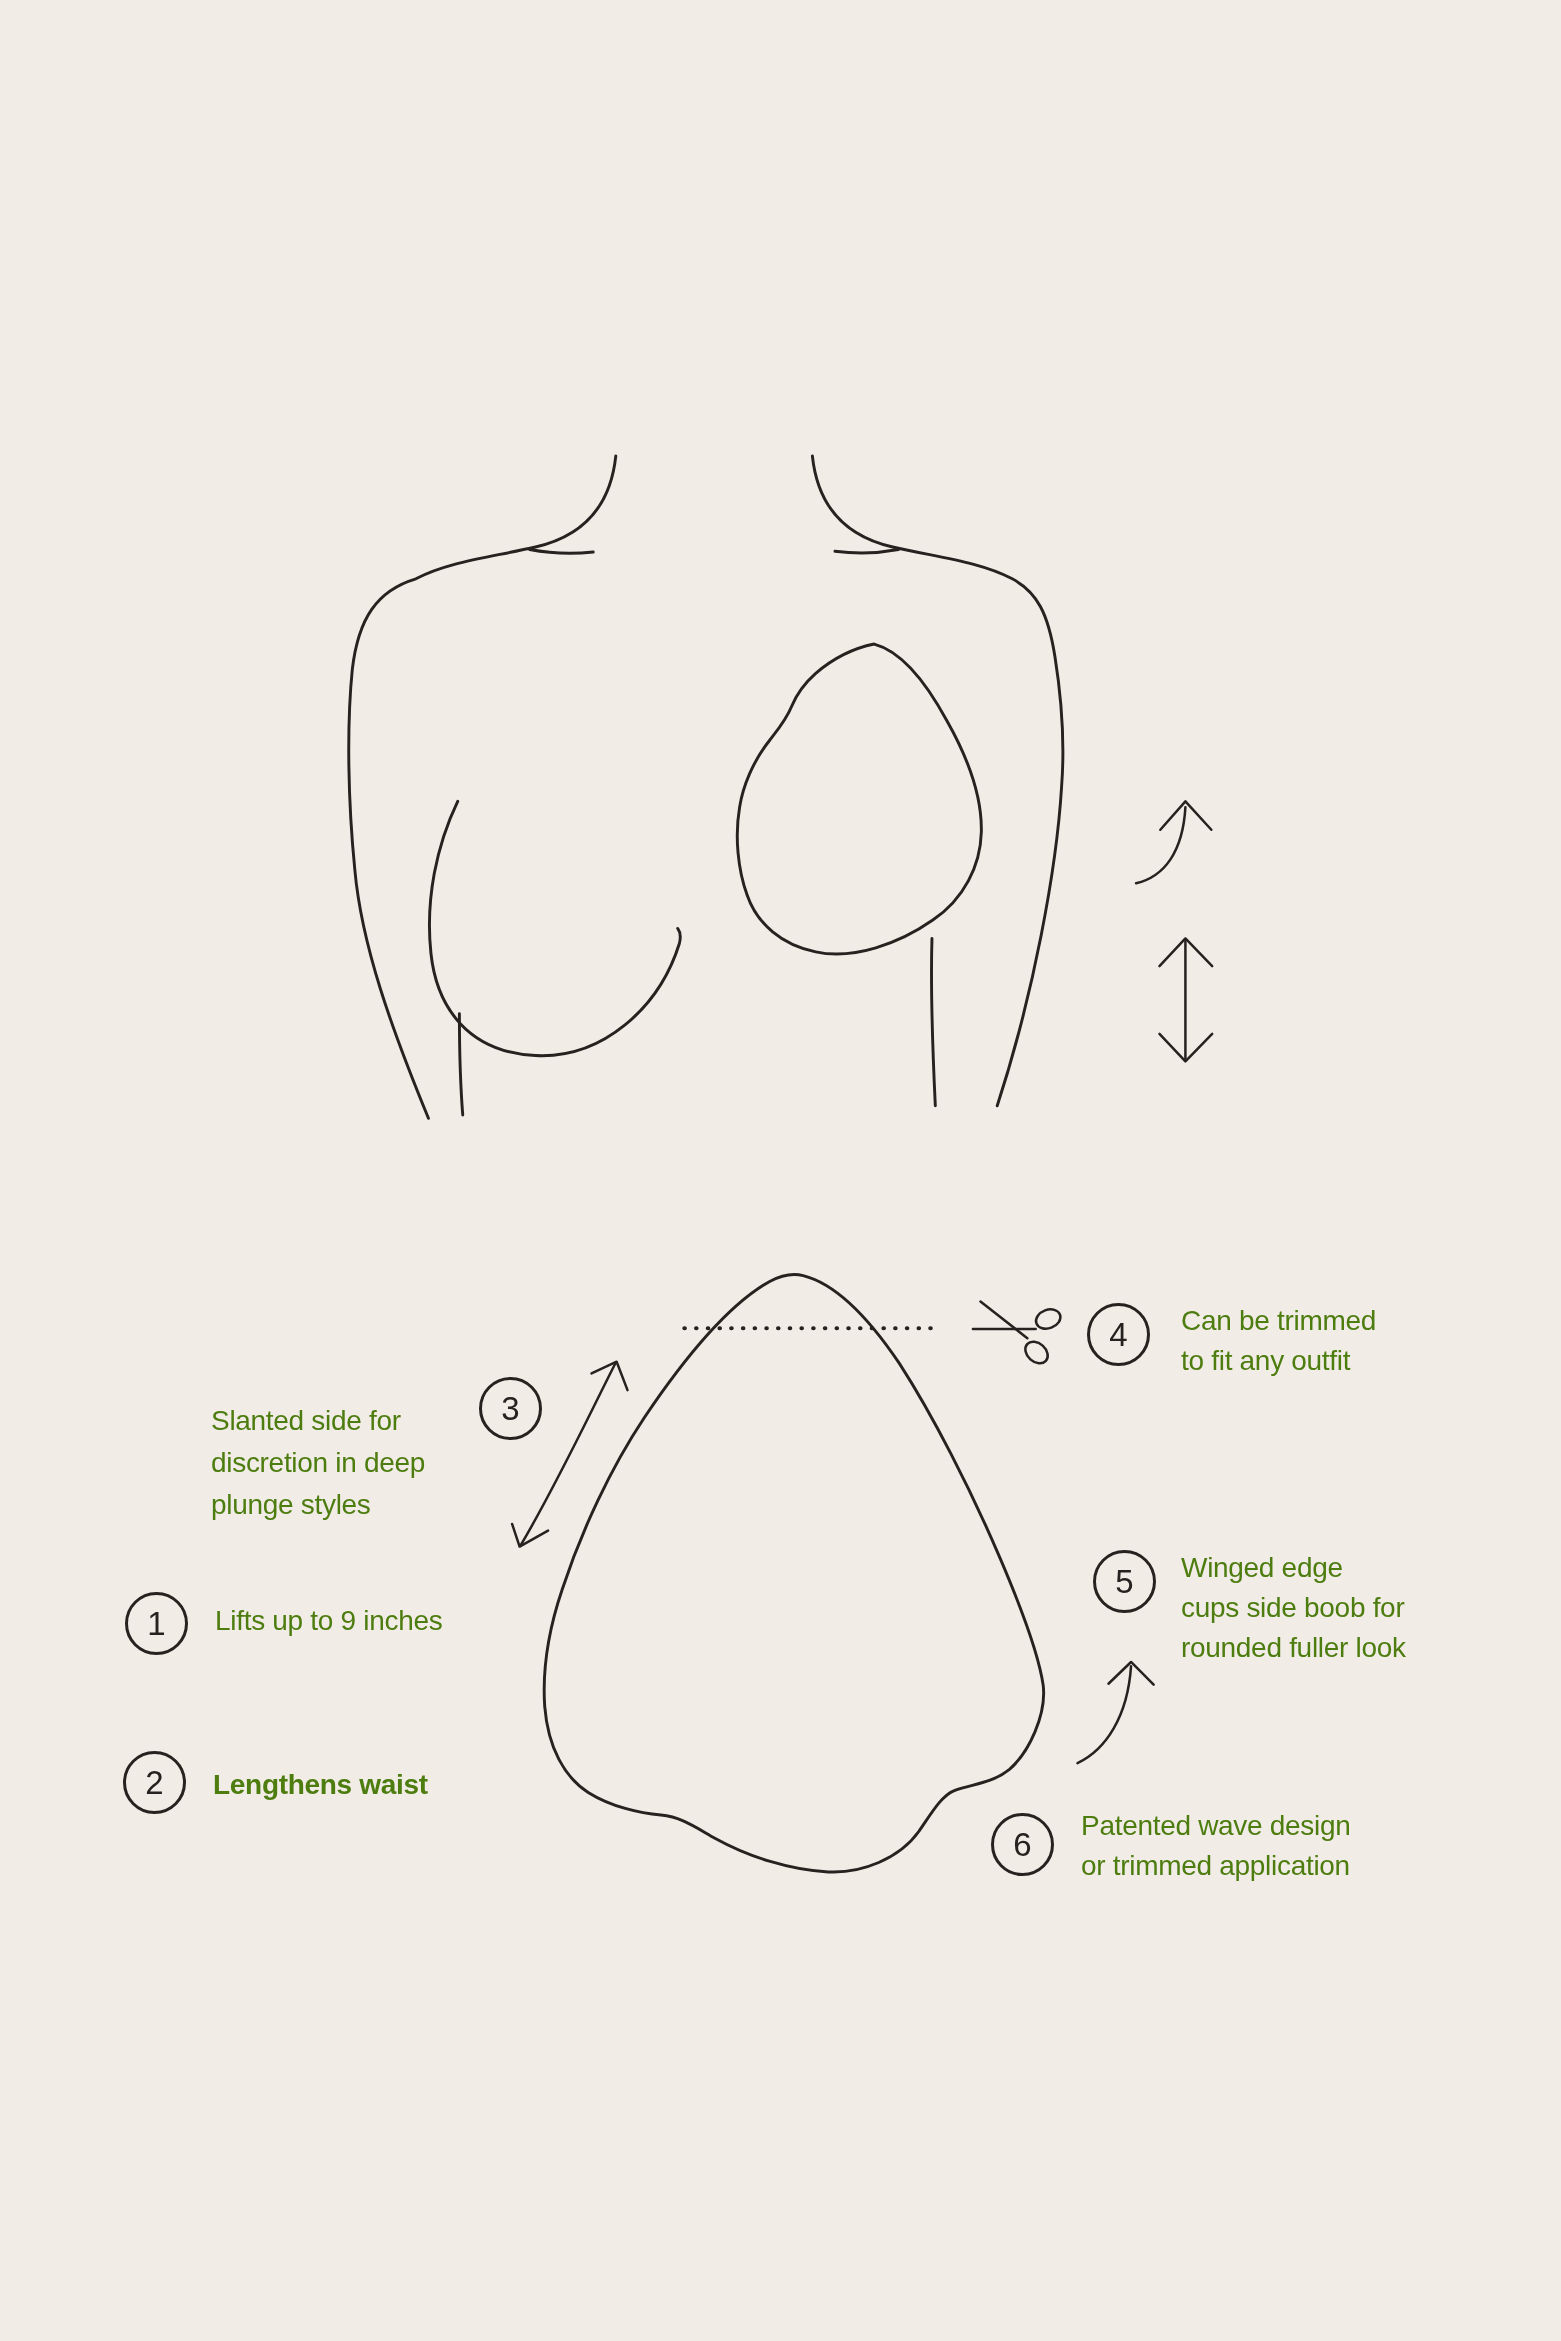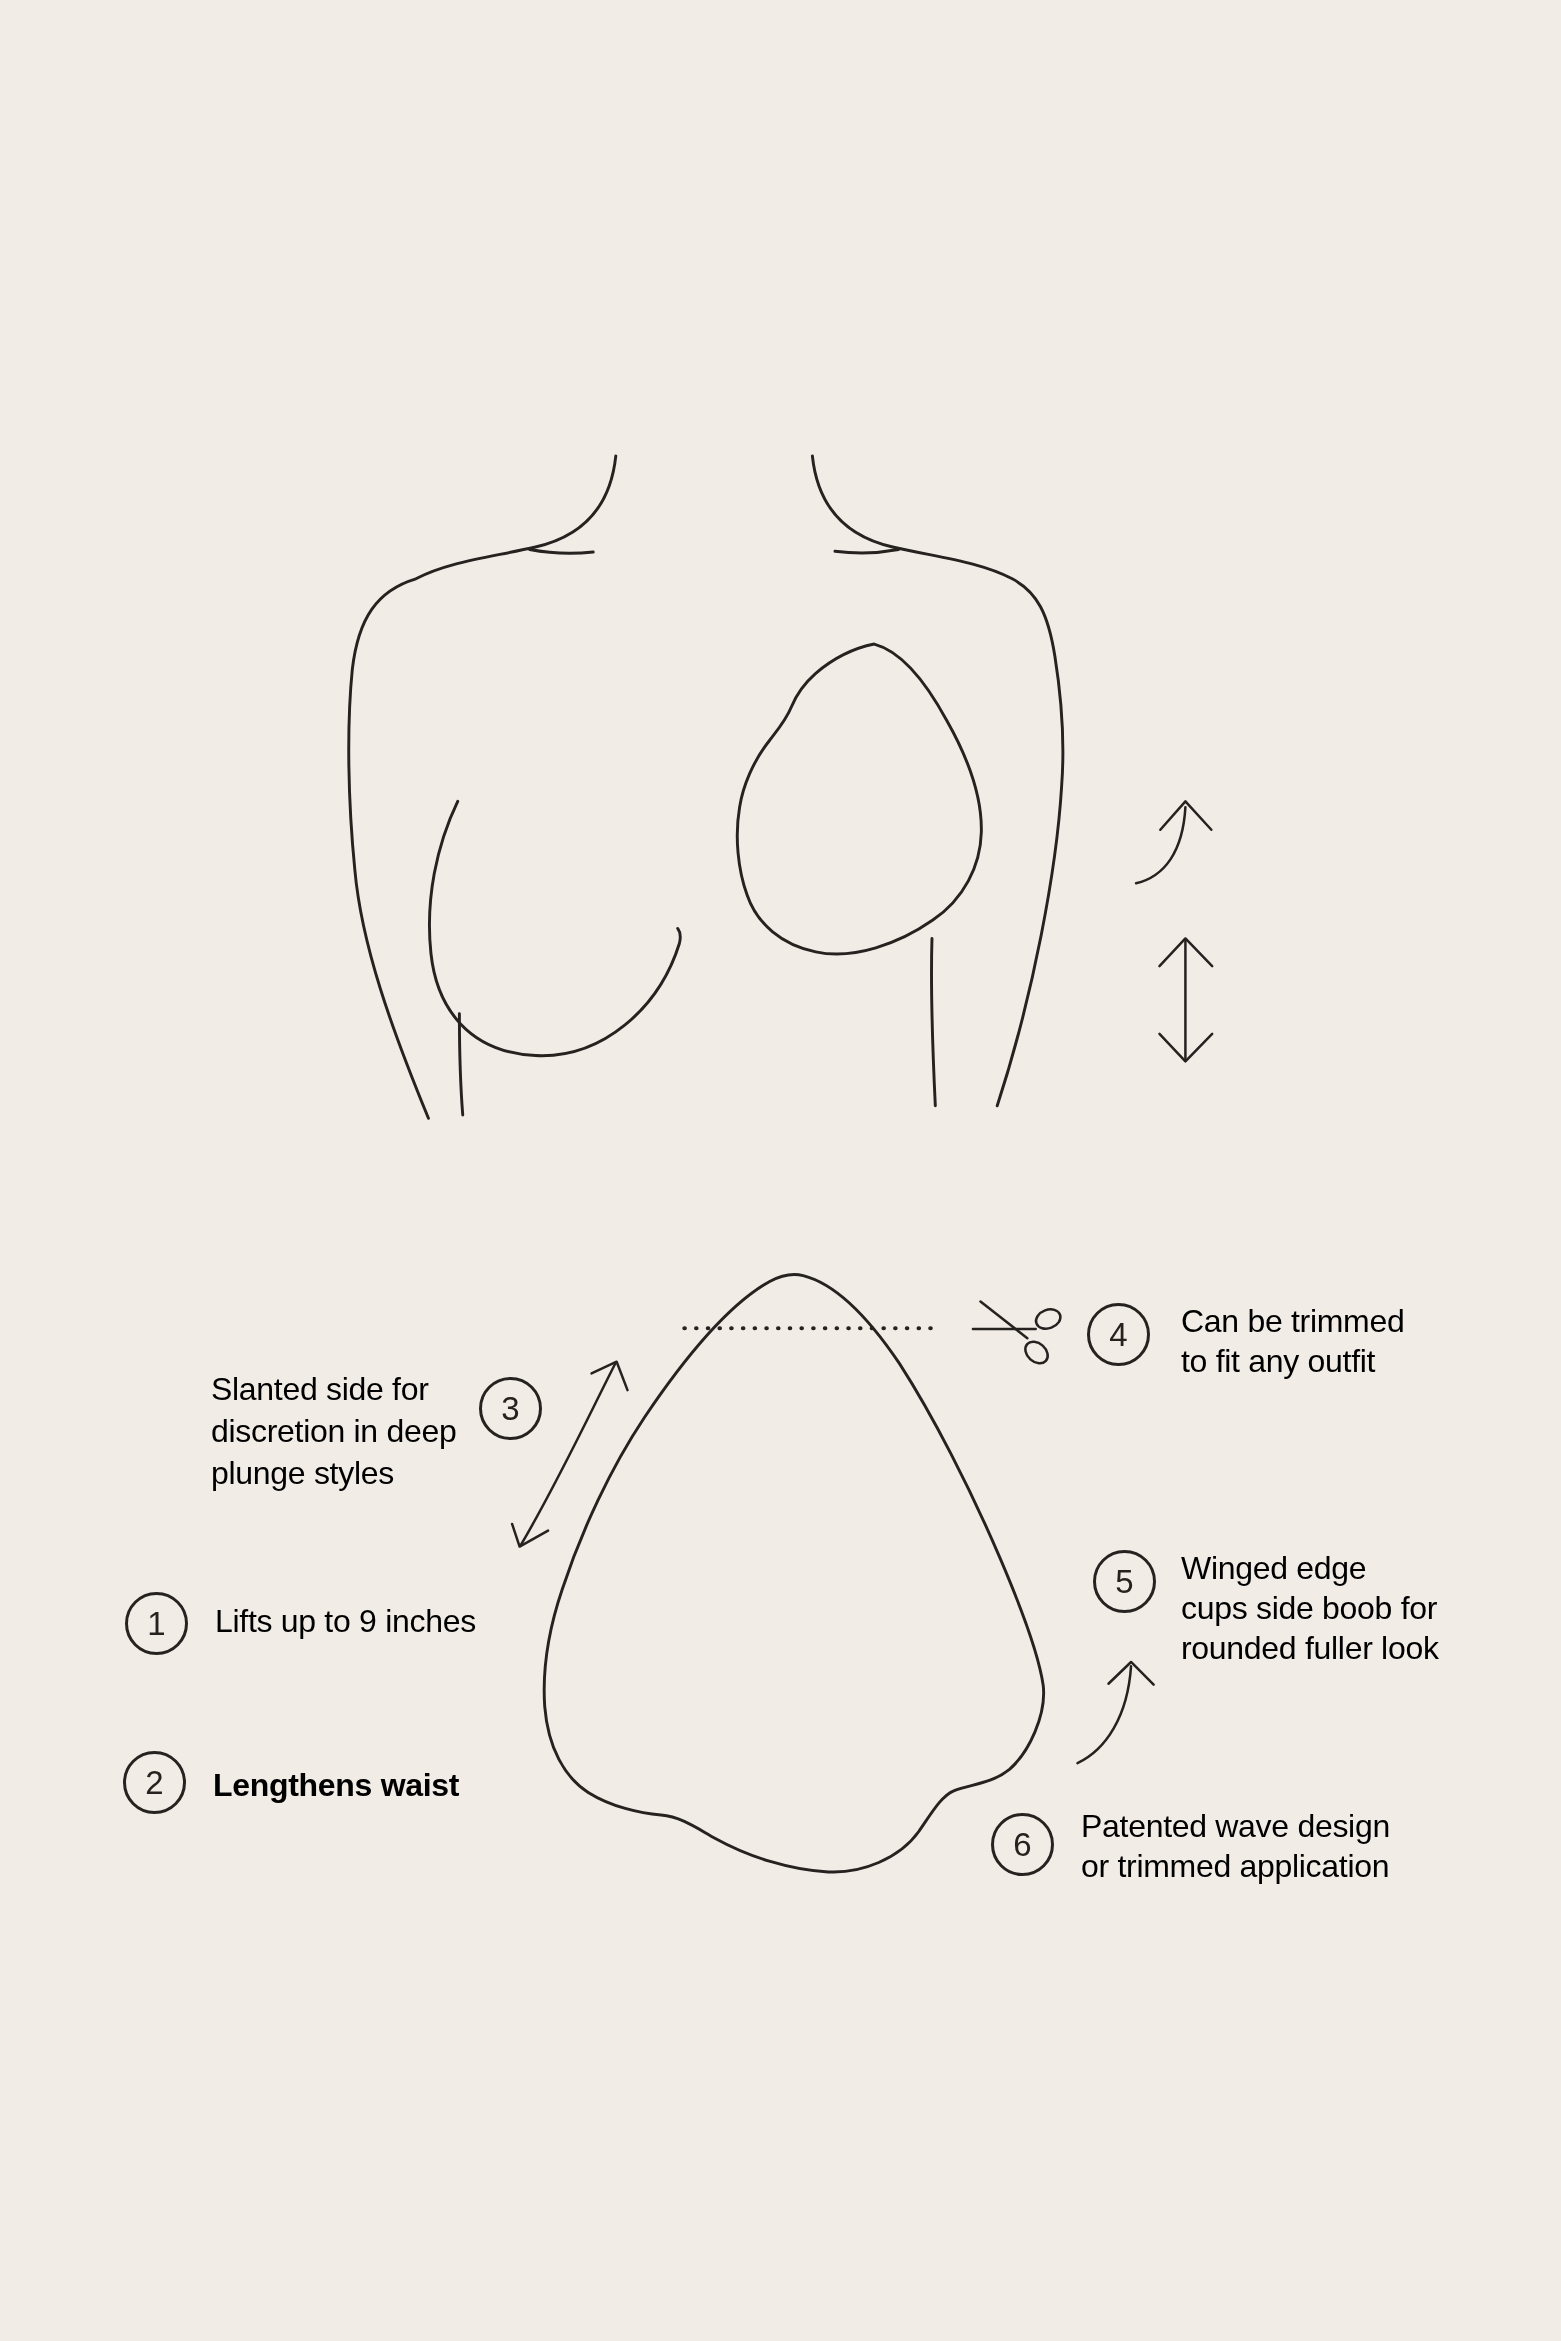--- a/index.html
+++ b/index.html
@@ -16,27 +16,27 @@
     width:57px;height:57px;
     border:3.3px solid #262220;
     border-radius:50%;
     display:flex;align-items:center;justify-content:center;
     font-size:33px;color:#262220;
     background:transparent;
     box-sizing:content-box;
   }
   .callout-text{
     position:absolute;
-    font-size:32px;
+    font-size:28px;
     letter-spacing:-0.3px;
     line-height:40px;
-    color:#000000;
+    color:#4d7c0f;
     white-space:pre-line;
   }
-  .lh50{line-height:42px;}
+  .lh50{line-height:42px;margin-top:32px;}
 </style>
 </head>
 <body>
 
 <div id="canvas">
 
   <svg id="lineart" width="1562" height="2342" viewBox="0 0 1867 2800" fill="none" stroke="#262220" stroke-width="3.5" stroke-linecap="round" stroke-linejoin="round">
 
     <g>
       <path d="M 736 545 C 730 602, 701 640, 640 654

